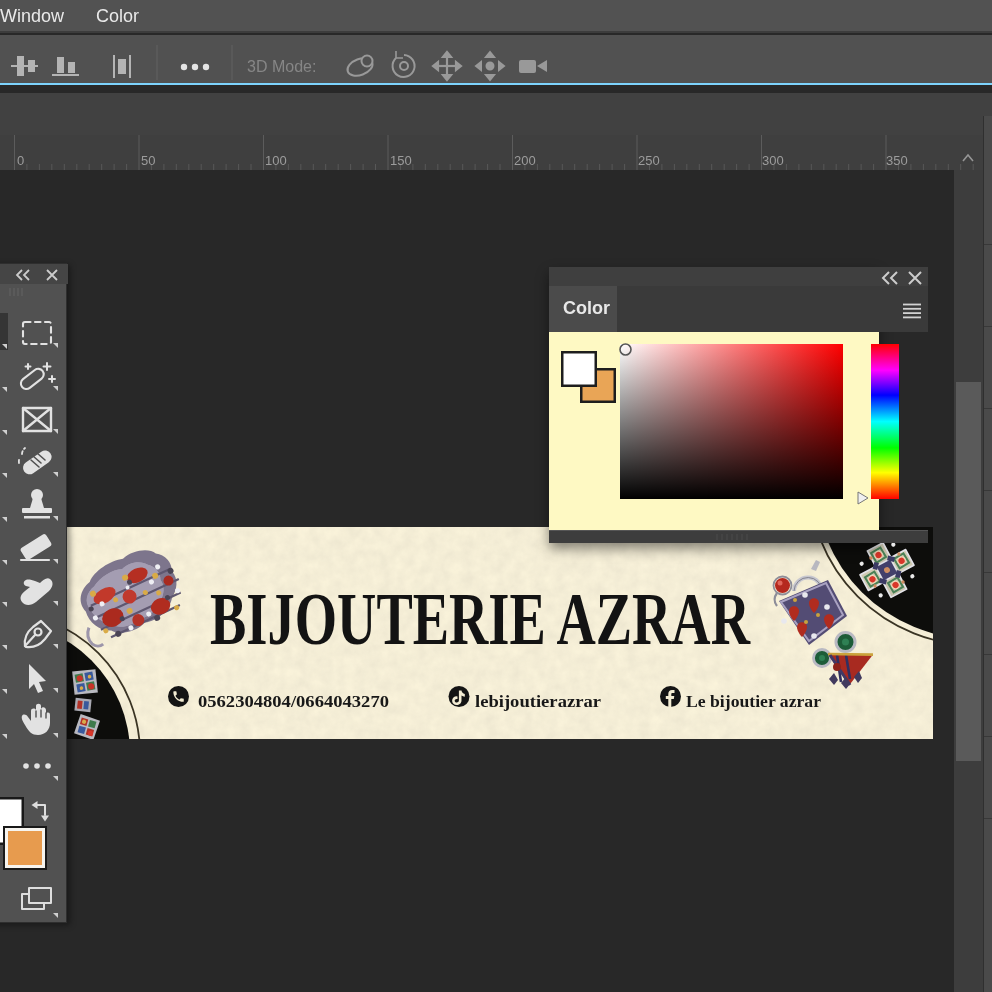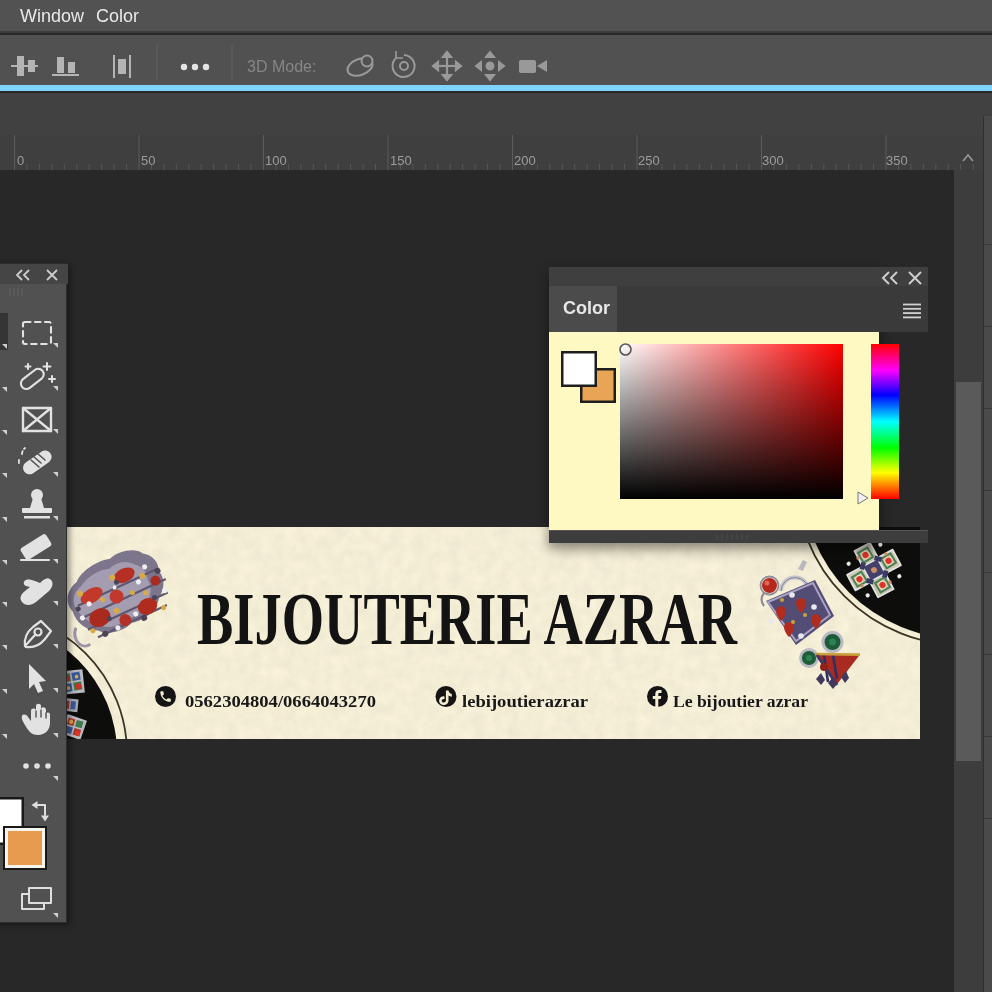--- a/index.html
+++ b/index.html
@@ -3,40 +3,40 @@
 <meta charset="utf-8">
 <style>
   * { margin:0; padding:0; box-sizing:border-box; }
   html,body { width:992px; height:992px; overflow:hidden; background:#282828;
     font-family:"Liberation Sans", sans-serif; }
   #app { position:relative; width:992px; height:992px; }
   .abs { position:absolute; }
   #menubar { left:0; top:0; width:992px; height:33px; background:#525252;
     border-bottom:2px solid #3c3c3c; color:#e9e9e9; font-size:18px; }
   #menubar span { position:absolute; top:6px; }
-  #optionsbar { left:0; top:35px; width:992px; height:56px; background:#515151;
-    border-bottom:6px solid #7dd3fc; }
+  #optionsbar { left:0; top:35px; width:992px; height:50px; background:#515151;
+    border-bottom:2px solid #7dd3fc; }
   #gapbar { left:0; top:93px; width:992px; height:42px; background:#414141; }
   #ruler { left:0; top:135px; width:983px; height:35px; background:#3f3f3f; }
   #pasteboard { left:0; top:170px; width:983px; height:822px; background:#282828; }
-  #banner { left:14px; top:527px; width:906px; height:212px; background:#0f766e;text-align:right; }
+  #banner { left:27px; top:527px; width:906px; height:212px; background:#0f766e;text-align:right; }
   #toolpanel { left:-46px; top:263px; width:113px; height:660px; background:#515151;
     border:1px solid #2e2e2e; box-shadow:3px 2px 6px rgba(0,0,0,0.4); }
   #colorpanel { left:549px; top:267px; width:330px; height:276px; background:#fef9c3;
     box-shadow:0 6px 12px rgba(0,0,0,0.45); }
   #sb-track { left:954px; top:170px; width:29px; height:822px; background:#3d3d3d; }
   #sb-thumb { left:956px; top:382px; width:25px; height:379px; background:#5a5a5a; }
   #dock { left:984px; top:116px; width:8px; height:876px; background:#4a4a4a; }
   #dockline { left:983px; top:116px; width:1px; height:876px; background:#2f2f2f; }
 </style>
 </head>
 <body>
 <div id="app">
   <div id="menubar" class="abs">
-      <span style="left:20px;">Window</span>
+      <span style="left:0;">Window</span>
       <span style="left:96px;">Color</span>
     </div>
   <div id="optionsbar" class="abs"><svg width="992" height="54" xmlns="http://www.w3.org/2000/svg">
     <g fill="#b4b4b4">
       <rect x="11" y="30" width="27" height="2"></rect>
       <rect x="17" y="21" width="7" height="20"></rect>
       <rect x="28" y="25" width="7" height="12"></rect>
     </g>
     <g fill="#b4b4b4">
       <rect x="52" y="39" width="27" height="2"></rect>

